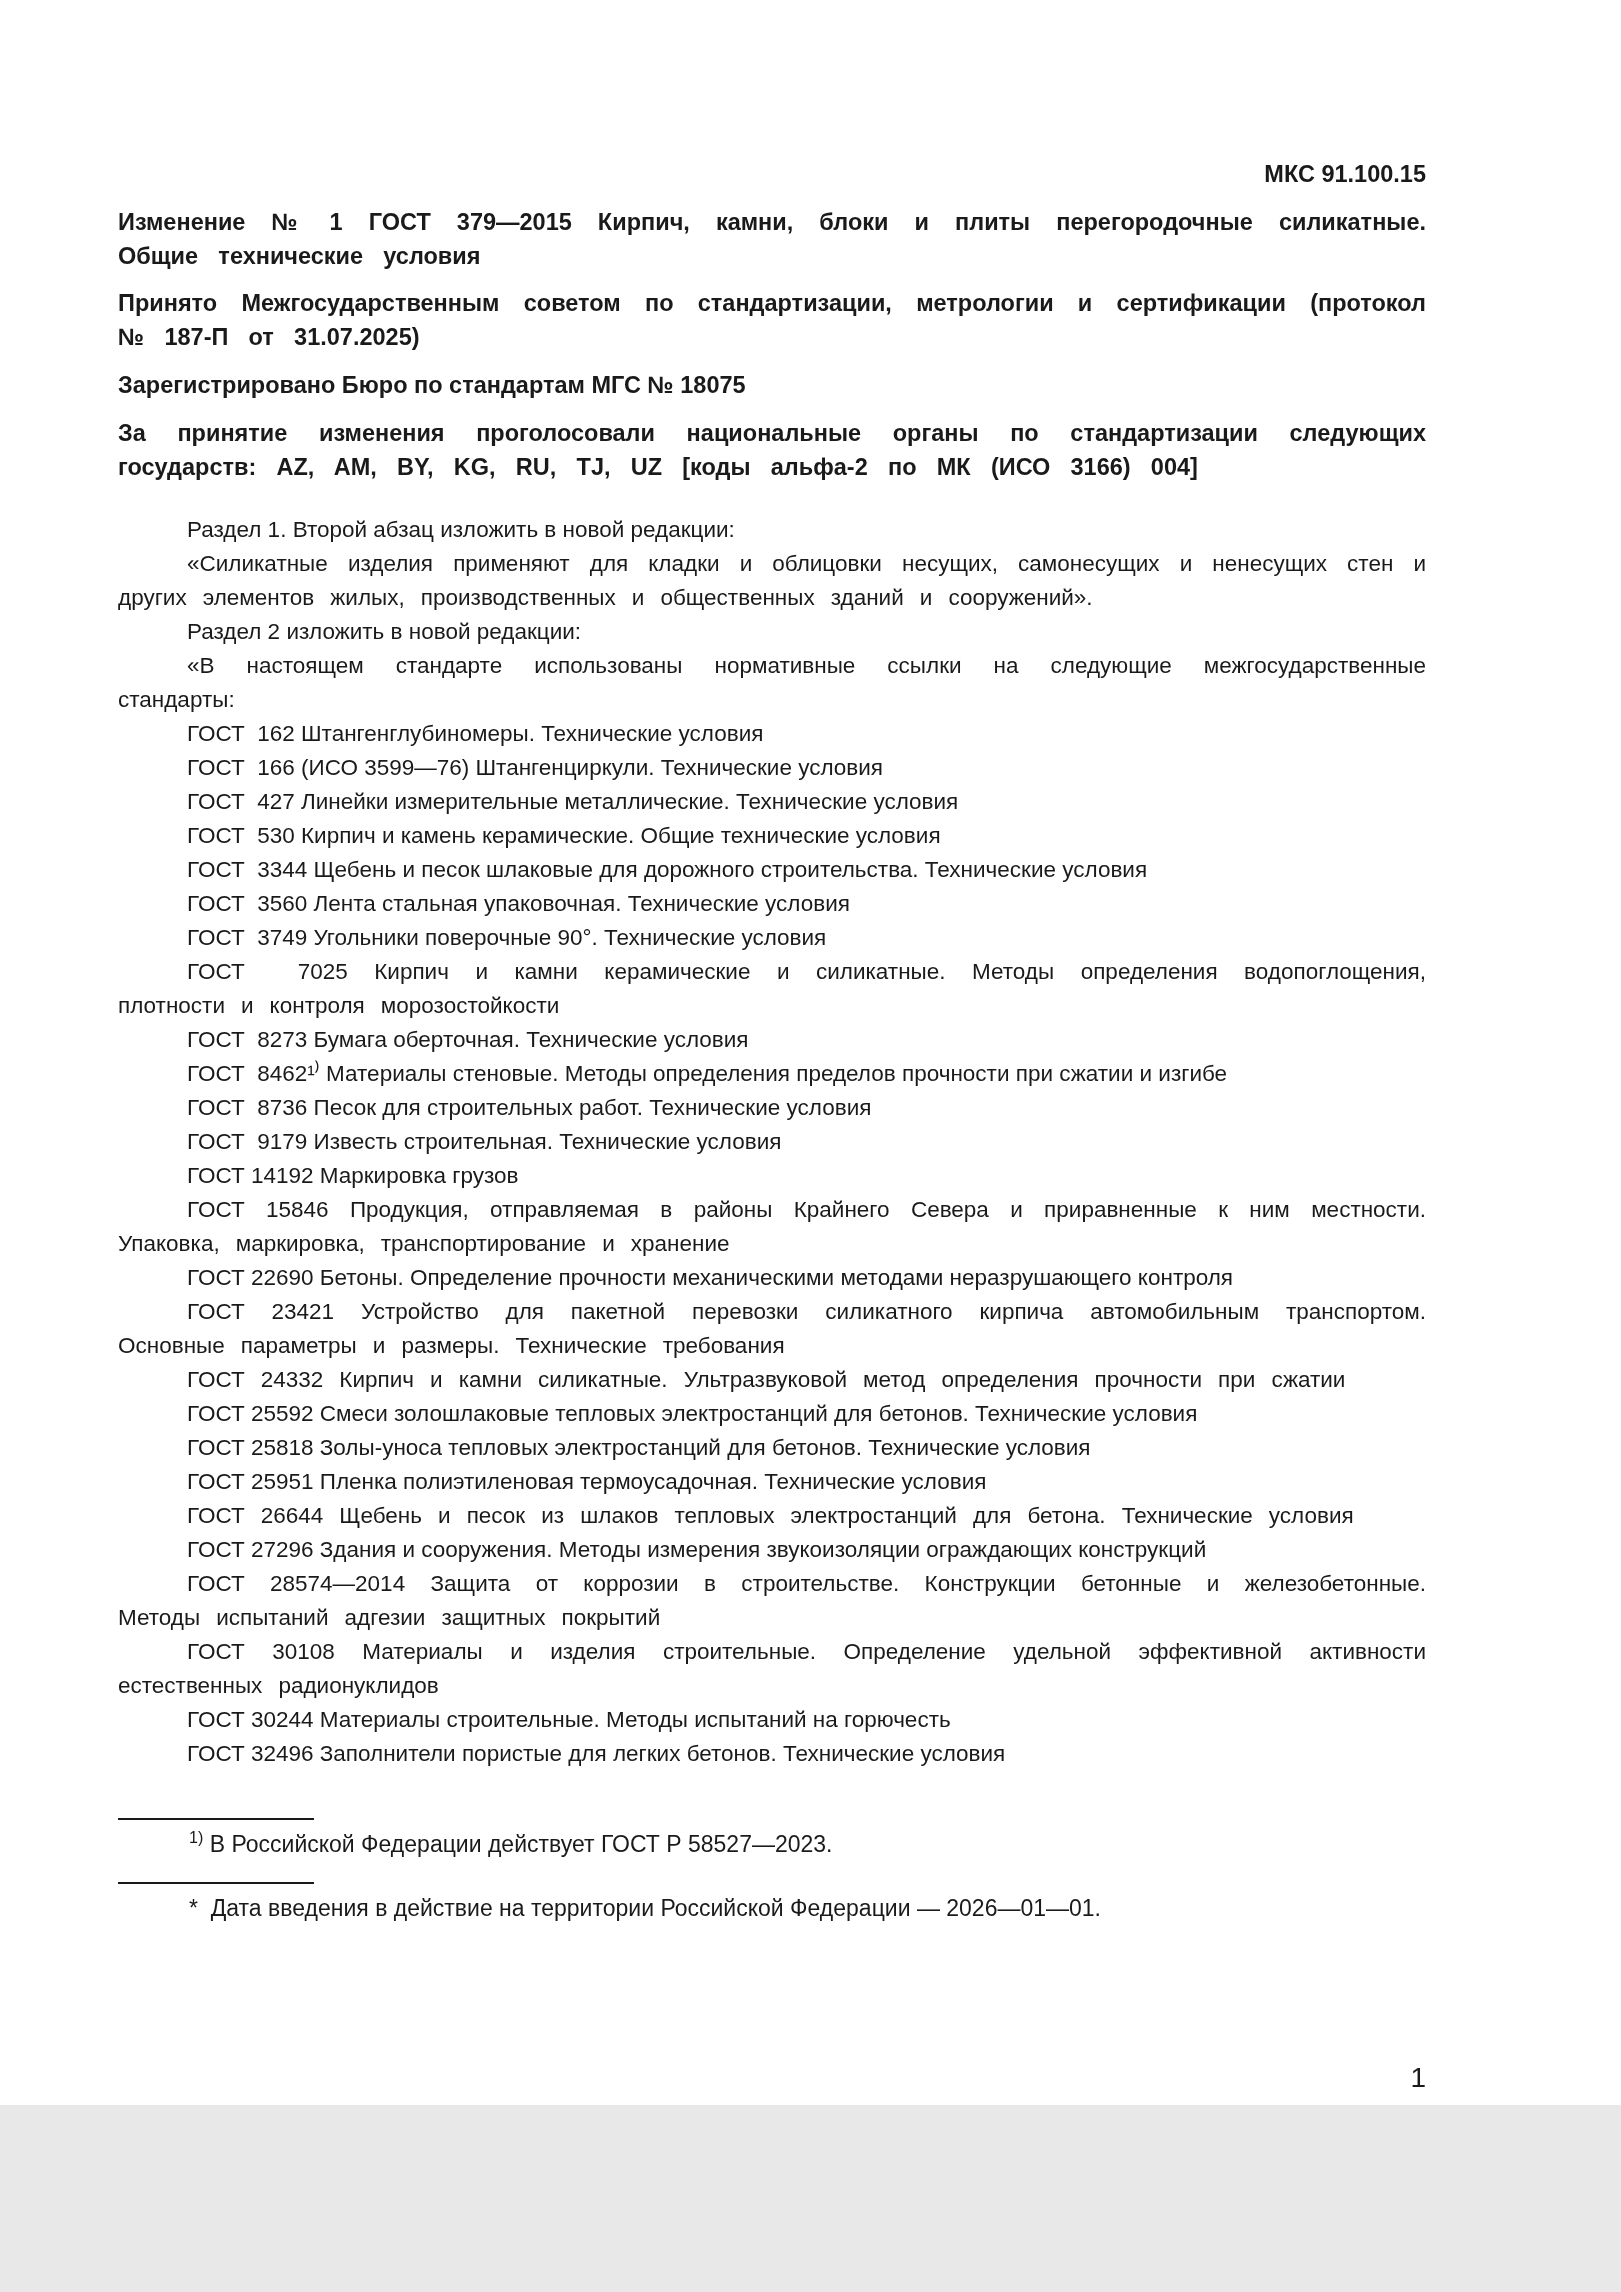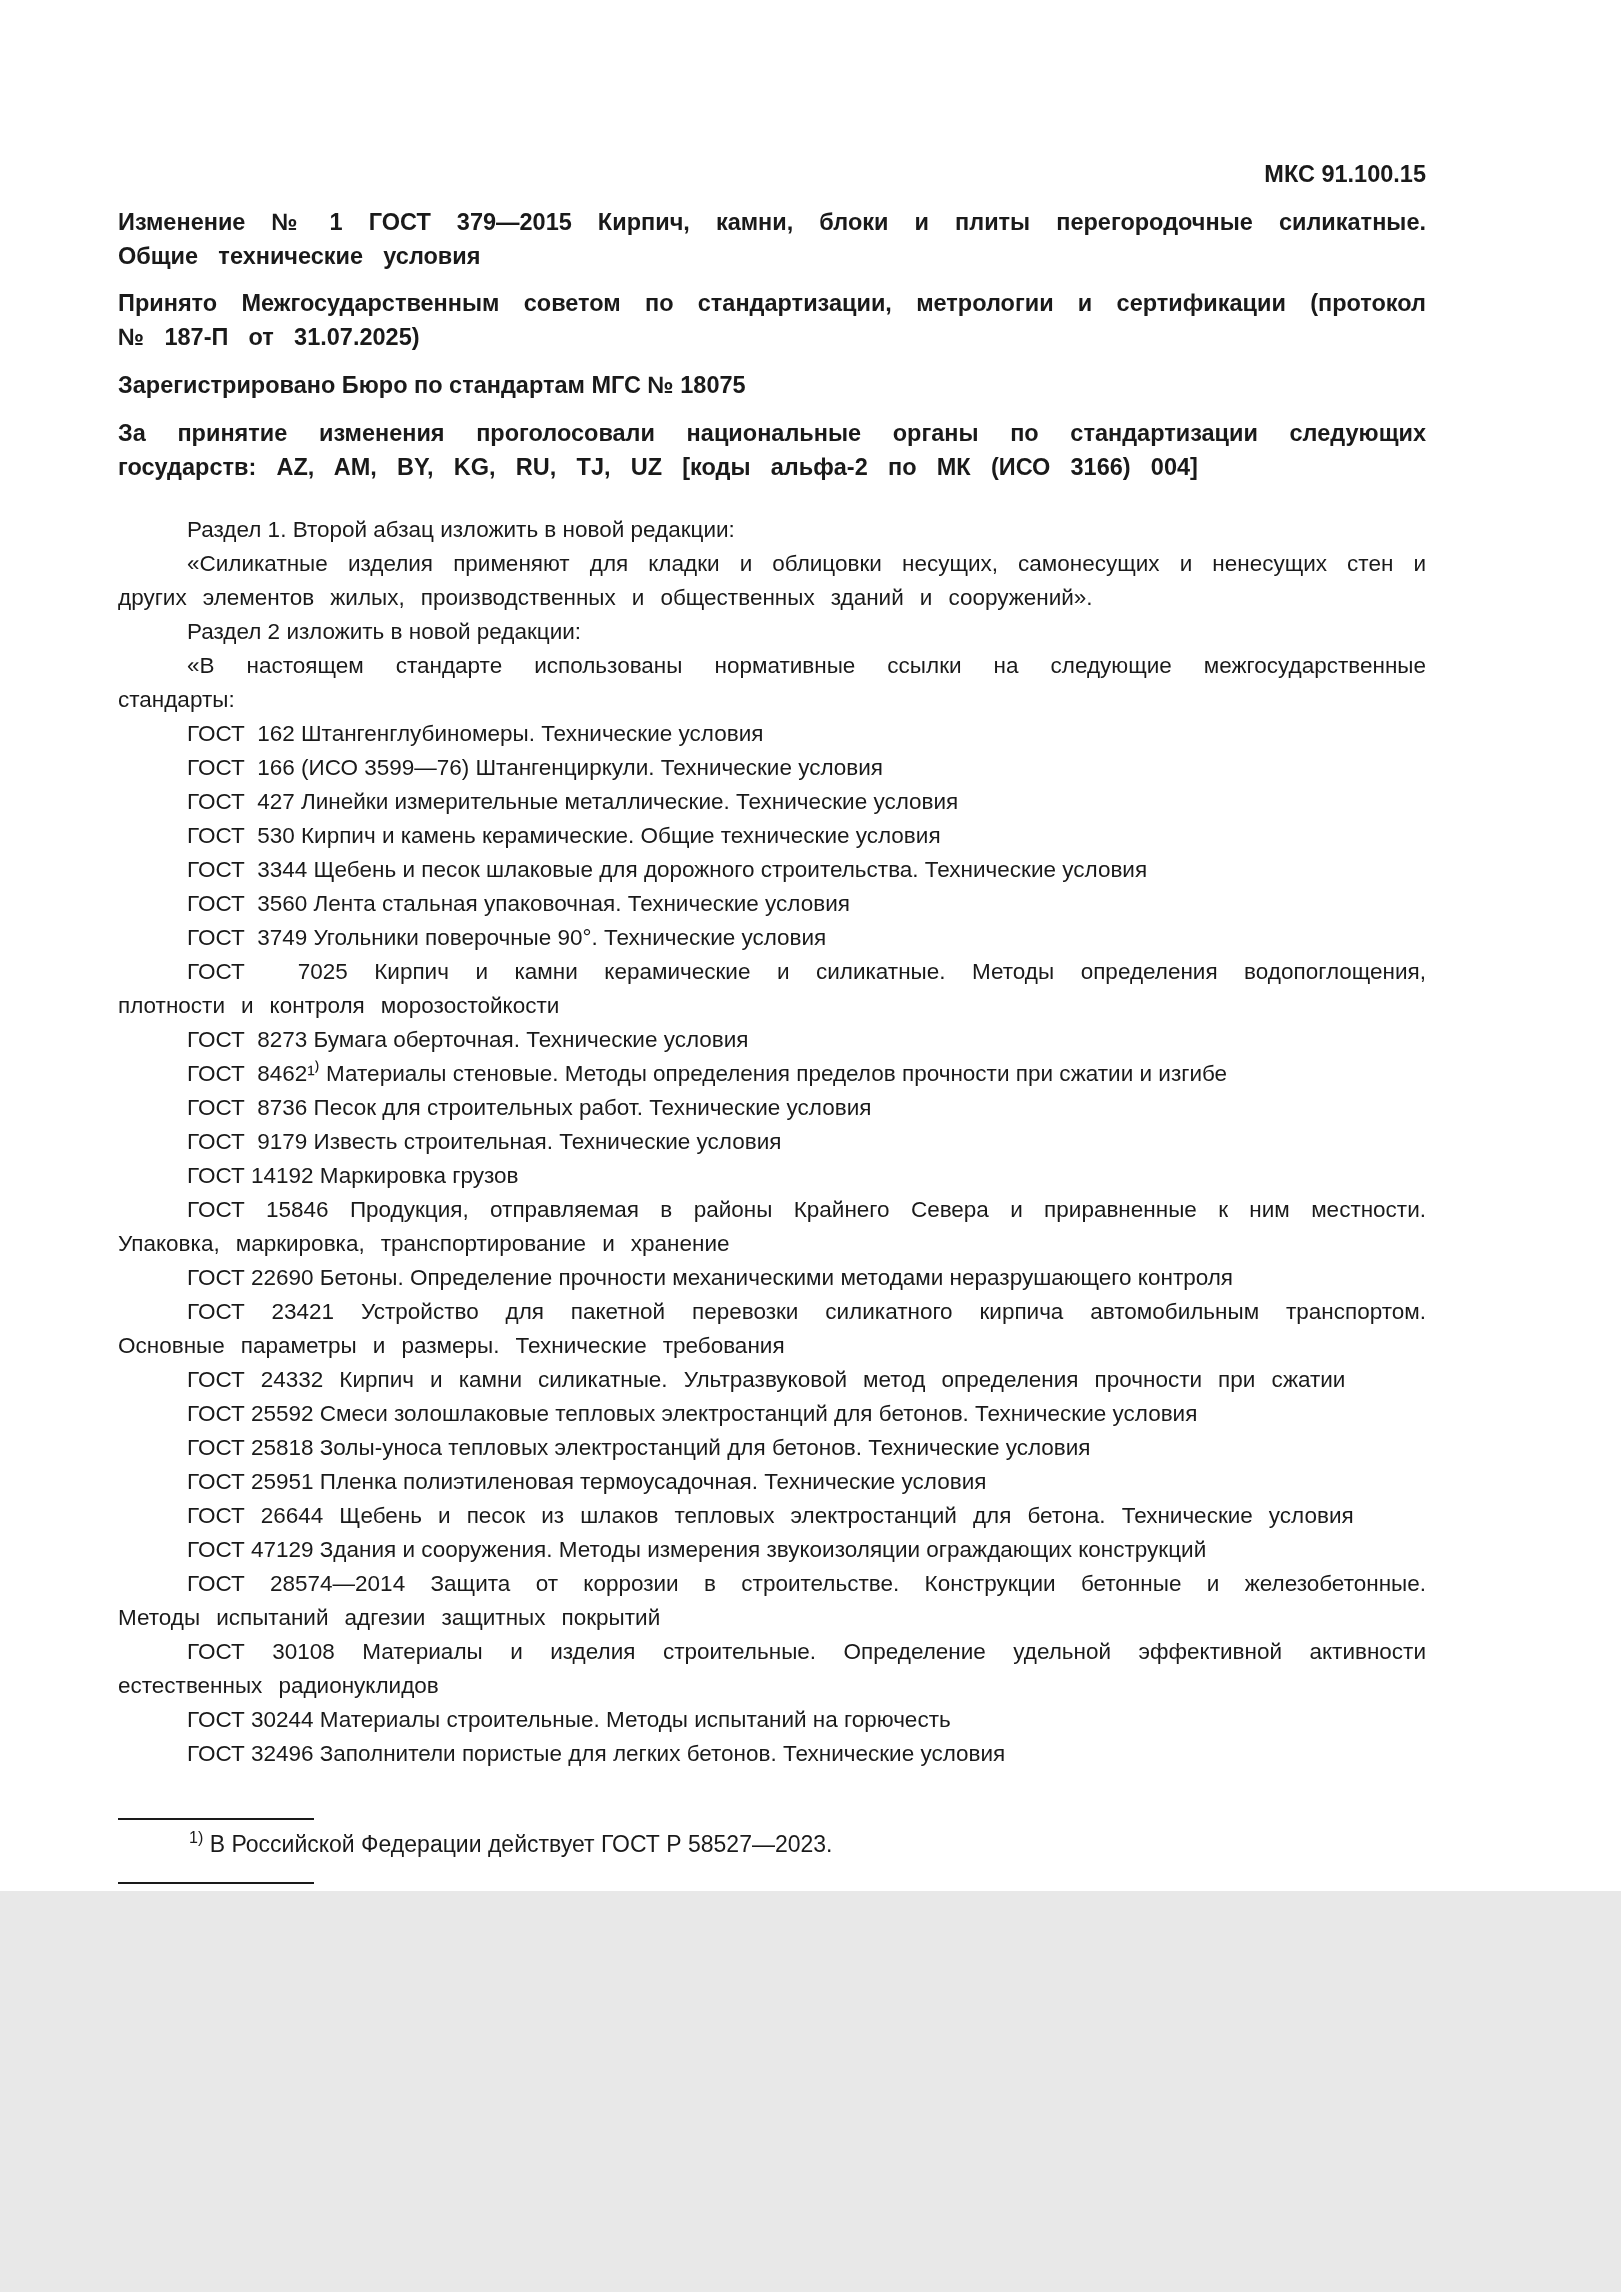--- a/index.html
+++ b/index.html
@@ -3,21 +3,21 @@
 <meta charset="utf-8">
 <style>
   html, body {
     margin: 0;
     padding: 0;
     background: #e8e8e8;
   }
   .page {
     position: relative;
     width: 1621px;
-    height: 1891px;
+    height: 2105px;
     margin: 0 auto;
     background: #ffffff;
     color: #1a1a1a;
     font-family: "Liberation Sans", sans-serif;
     overflow: hidden;
   }
   .content {
     position: absolute;
     left: 118px;
     top: 157px;
@@ -116,21 +116,21 @@
         <p>ГОСТ  9179 Известь строительная. Технические условия</p>
         <p>ГОСТ 14192 Маркировка грузов</p>
         <p class="wrapped">ГОСТ 15846 Продукция, отправляемая в районы Крайнего Севера и приравненные к ним местности. Упаковка, маркировка, транспортирование и хранение</p>
         <p>ГОСТ 22690 Бетоны. Определение прочности механическими методами неразрушающего контроля</p>
         <p class="wrapped">ГОСТ 23421 Устройство для пакетной перевозки силикатного кирпича автомобильным транспортом. Основные параметры и размеры. Технические требования</p>
         <p class="wrapped">ГОСТ 24332 Кирпич и камни силикатные. Ультразвуковой метод определения прочности при сжатии</p>
         <p>ГОСТ 25592 Смеси золошлаковые тепловых электростанций для бетонов. Технические условия</p>
         <p>ГОСТ 25818 Золы-уноса тепловых электростанций для бетонов. Технические условия</p>
         <p>ГОСТ 25951 Пленка полиэтиленовая термоусадочная. Технические условия</p>
         <p class="wrapped">ГОСТ 26644 Щебень и песок из шлаков тепловых электростанций для бетона. Технические условия</p>
-        <p>ГОСТ 47129 Здания и сооружения. Методы измерения звукоизоляции ограждающих конструкций</p>
+        <p>ГОСТ 27296 Здания и сооружения. Методы измерения звукоизоляции ограждающих конструкций</p>
         <p class="wrapped">ГОСТ 28574—2014 Защита от коррозии в строительстве. Конструкции бетонные и железобетонные. Методы испытаний адгезии защитных покрытий</p>
         <p class="wrapped">ГОСТ 30108 Материалы и изделия строительные. Определение удельной эффективной активности естественных радионуклидов</p>
         <p>ГОСТ 30244 Материалы строительные. Методы испытаний на горючесть</p>
         <p>ГОСТ 32496 Заполнители пористые для легких бетонов. Технические условия</p>
       </div>
     </div>
 
     <div class="footnotes">
       <hr class="fn-rule">
       <p class="footnote"><span class="fn-marker">1)</span><span> В Российской Федерации действует ГОСТ Р 58527—2023.</span></p>

